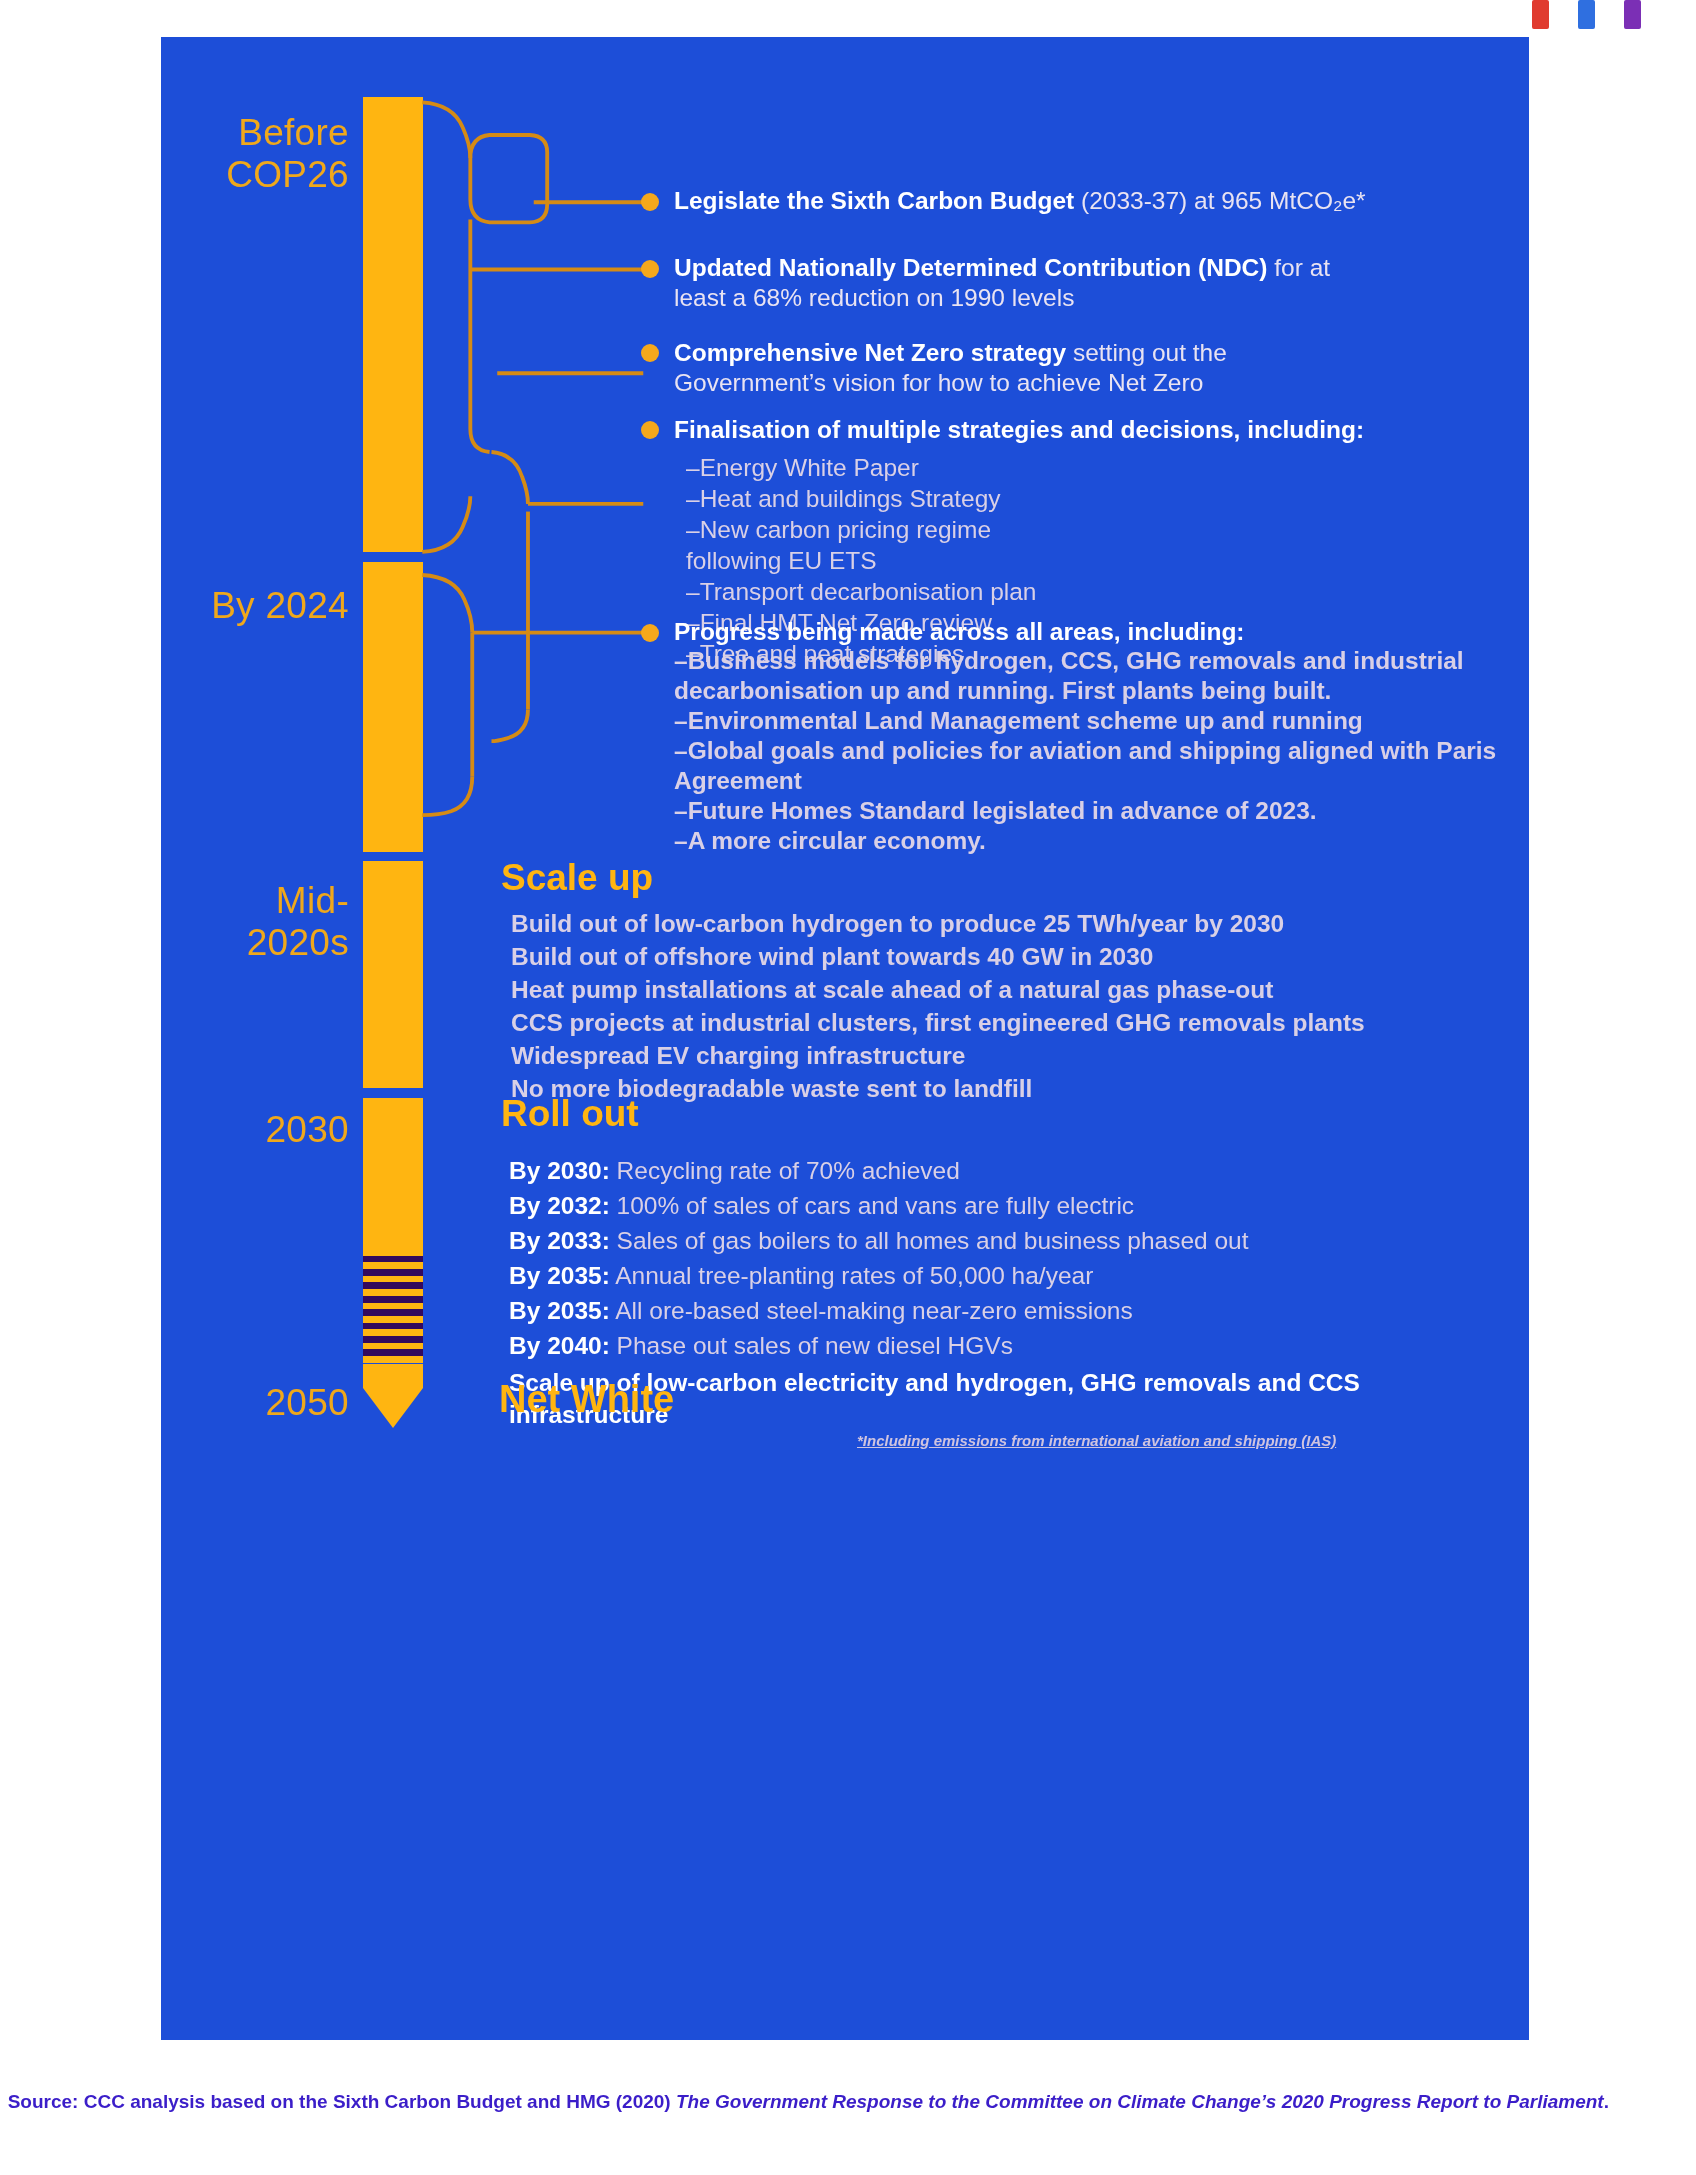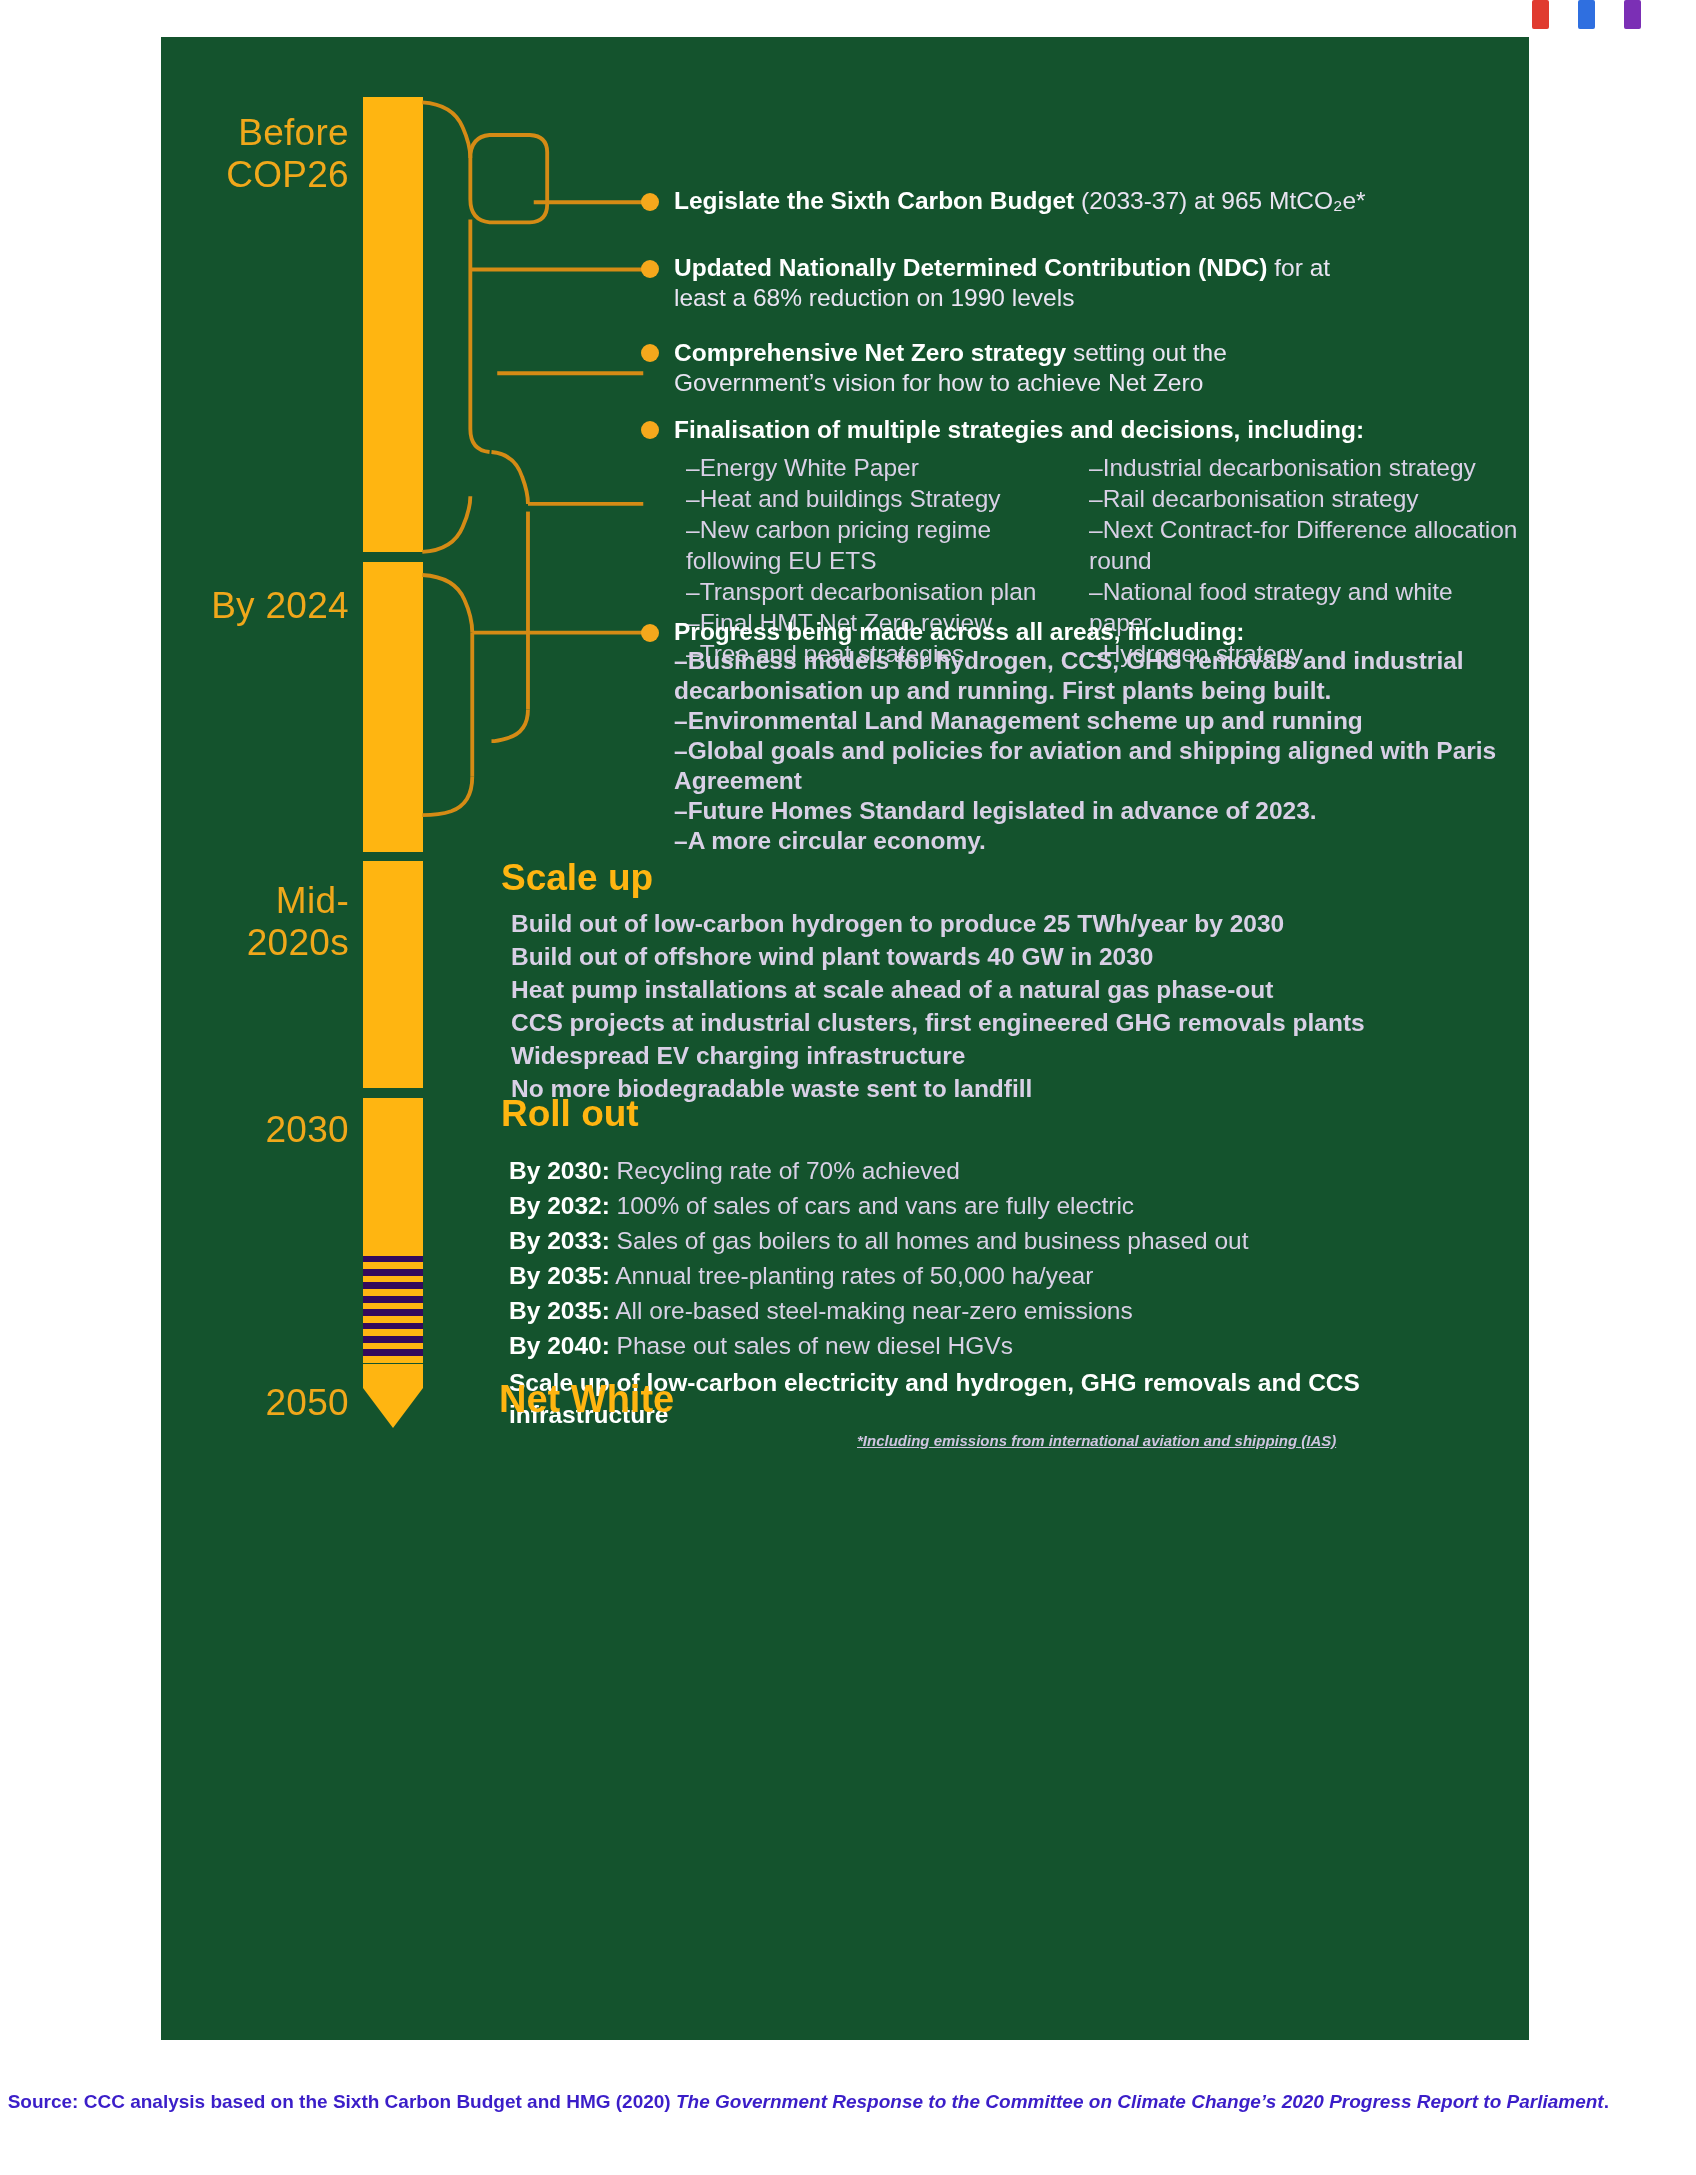--- a/index.html
+++ b/index.html
@@ -1,20 +1,20 @@
 <!DOCTYPE html>
 <html><head>
 <meta charset="utf-8">
 <style>
   html,body{margin:0;padding:0;background:#ffffff;}
   body{width:1697px;height:2175px;font-family:"Liberation Sans",sans-serif;position:relative;overflow:hidden;}
 
   .poster{
     position:absolute;left:161px;top:37px;width:1368px;height:2003px;
-    background:#14532d;
+    background:#1d4ed8;
   }
 
   
   .corner-marks{position:absolute;right:11.5px;top:0px;width:154px;height:33px;}
   .corner-marks span{position:absolute;top:0;width:17.3px;height:29px;border-radius:1.9px;}
 
   
   .tl{position:absolute;left:202px;top:0;width:60px;height:100%;}
   .tl-seg{position:absolute;left:0;width:60px;background:#ffb511;}
   .tl-stripes{position:absolute;left:0;width:60px;
@@ -141,27 +141,20 @@
 
   <div class="dash-col" style="left:525px;top:415px;width:403px;">
     <div>–Energy White Paper</div>
     <div>–Heat and buildings Strategy</div>
     <div>–New carbon pricing regime following EU ETS</div>
     <div>–Transport decarbonisation plan</div>
     <div>–Final HMT Net Zero review</div>
     <div>–Tree and peat strategies</div>
   </div>
 
-  <div class="dash-col" style="left:928px;top:415px;width:432px;">
-    <div>–Industrial decarbonisation strategy</div>
-    <div>–Rail decarbonisation strategy</div>
-    <div>–Next Contract-for Difference allocation round</div>
-    <div>–National food strategy and white paper</div>
-    <div>–Hydrogen strategy</div>
-  </div>
 
   <div class="bullet-dot" style="left:480px;top:587px;"></div>
   <div class="item" style="left:513px;top:580px;width:845px;">
     <b>Progress being made across all areas, including:</b>
   </div>
   <div class="blk" style="left:513px;top:609px;width:845px;">
     <div class="ln">–Business models for hydrogen, CCS, GHG removals and industrial decarbonisation up and running. First plants being built.</div>
     <div class="ln">–Environmental Land Management scheme up and running</div>
     <div class="ln">–Global goals and policies for aviation and shipping aligned with Paris Agreement</div>
     <div class="ln">–Future Homes Standard legislated in advance of 2023.</div>

